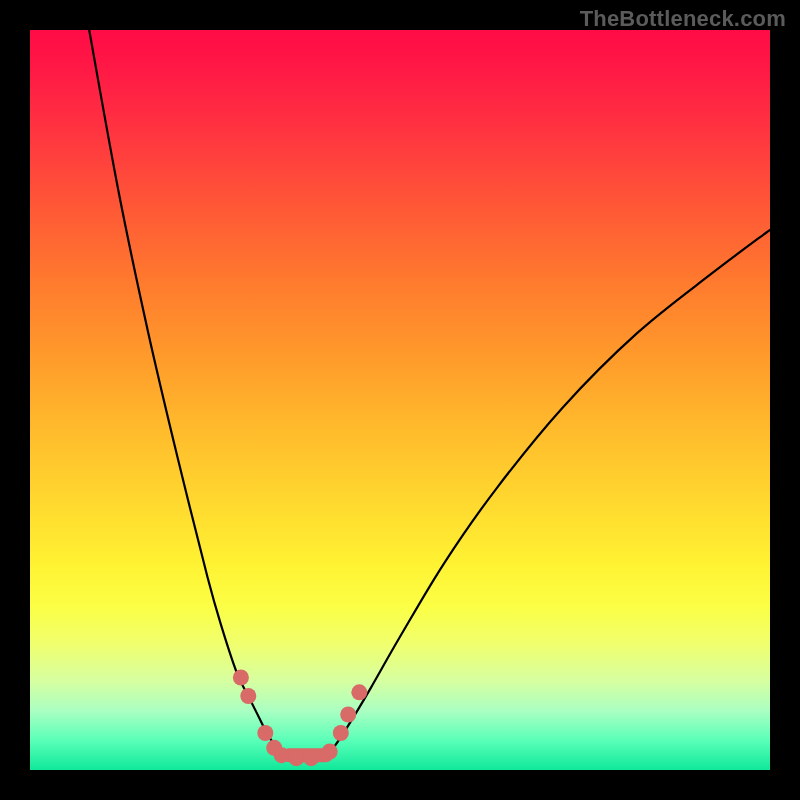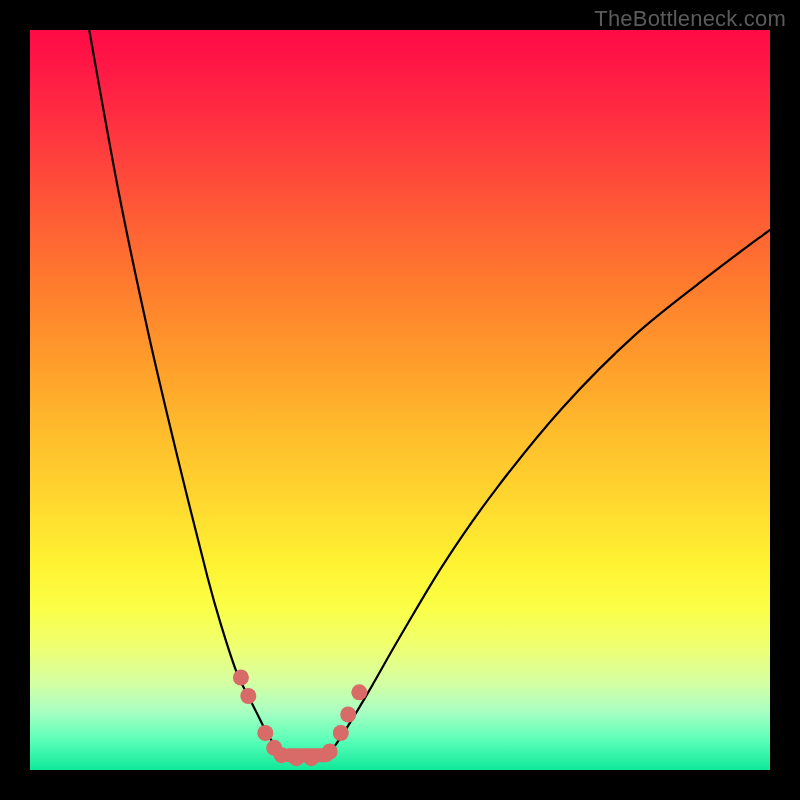--- a/index.html
+++ b/index.html
@@ -42,21 +42,21 @@
       #aaffc2 92%,
       #5affb8 96%,
       #10e89a 100%
     );
   }
   .watermark {
     position: absolute;
     top: 6px;
     right: 14px;
     font-size: 22px;
-    font-weight: 400;
+    font-weight: 700;
     color: #5b5b5b;
     letter-spacing: 0.2px;
     user-select: none;
   }
   svg.overlay {
     position: absolute;
     left: 0;
     top: 0;
     width: 740px;
     height: 740px;

